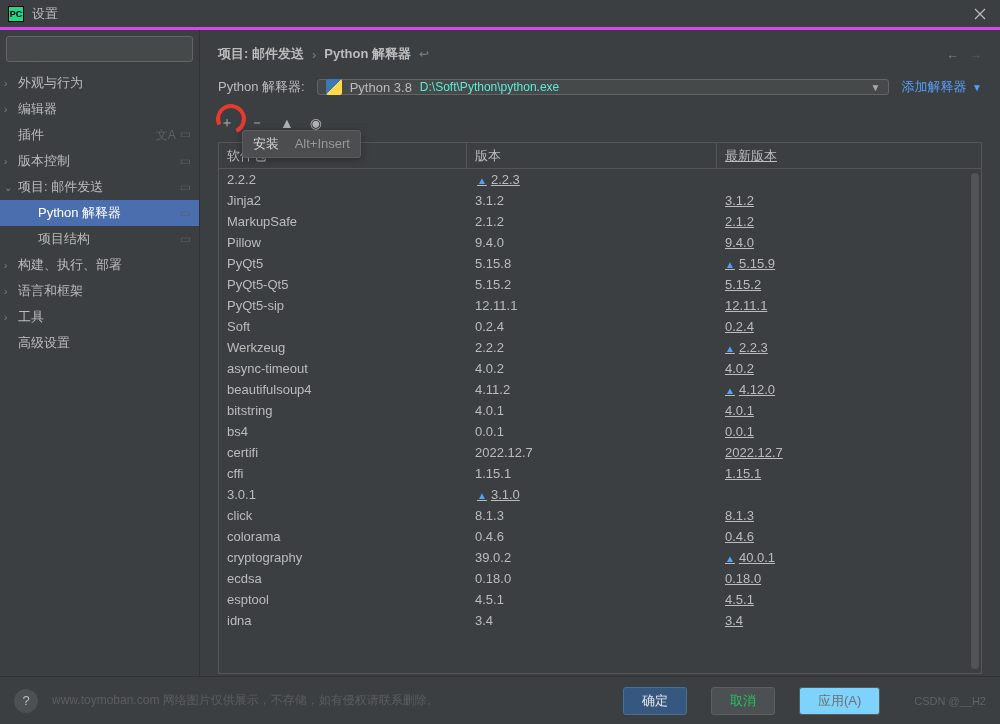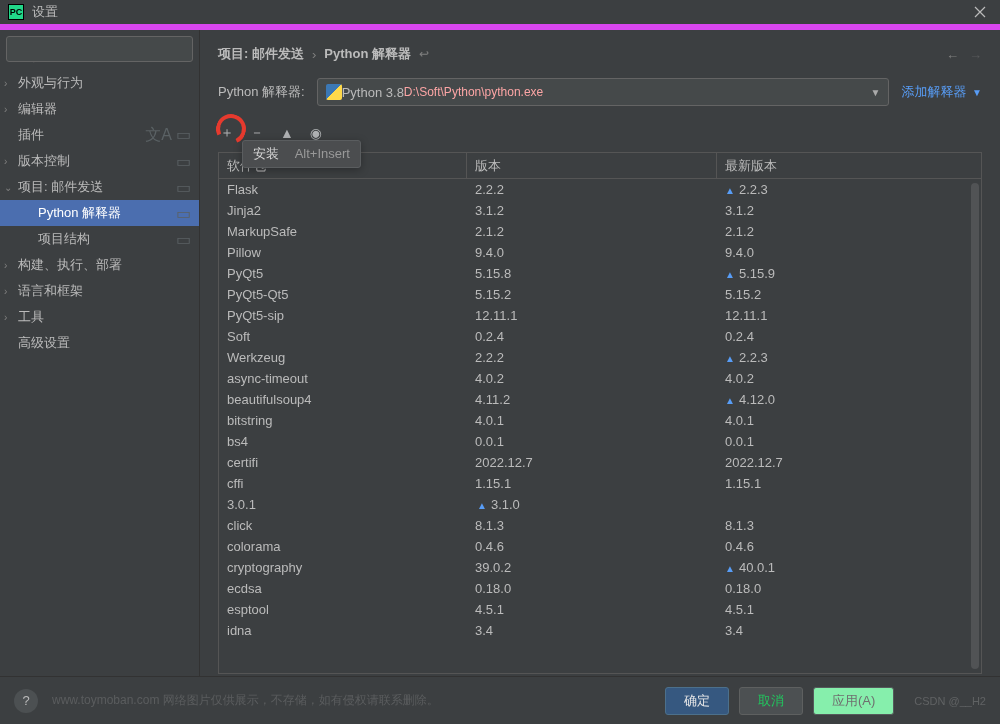--- a/index.html
+++ b/index.html
@@ -13,21 +13,21 @@
       overflow: hidden;
       position: relative;
     }
     
     .titlebar {
       height: 30px;
       background: #3c3f41;
       display: flex;
       align-items: center;
       padding: 0 8px;
-      border-bottom: 6px solid #d946ef;
+      border-bottom: 3px solid #d946ef;
     }
     .titlebar .app-icon {
       width: 16px; height: 16px;
       background: #21d789;
       border: 1px solid #000;
       margin-right: 8px;
       font-size: 9px; color:#000; display:flex; align-items:center; justify-content:center; font-weight:bold;
     }
     .titlebar .title { flex: 1; color: #bbbbbb; }
     .titlebar .close-btn {
@@ -72,21 +72,21 @@
       color: #bbbbbb;
     }
     .tree-item.level2 { padding-left: 38px; }
     .tree-item .arrow {
       position: absolute; left: 4px; width: 14px;
       color: #808080; font-size: 10px;
     }
     .tree-item.selected { background: #4b6eaf; color: #fff; }
     .tree-item .right-icons {
       margin-left: auto; margin-right: 8px; display: flex; gap: 4px;
-      color: #5a6164; font-size: 16px; text-align: center;
+      color: #5a6164; font-size: 12px; text-align: center;
     }
     
     .content {
       flex: 1;
       display: flex; flex-direction: column;
       padding: 0;
     }
     .breadcrumb-row {
       display: flex; align-items: center;
       height: 48px; padding: 0 18px;
@@ -94,32 +94,32 @@
     }
     .breadcrumb-row .crumb { font-weight: bold; }
     .breadcrumb-row .sep { margin: 0 8px; color: #808080; }
     .breadcrumb-row .reset-icon { margin-left: 8px; color: #808080; font-size:12px; }
     .breadcrumb-nav { margin-left: auto; display:flex; gap:10px; color:#808080; }
     .interpreter-row {
       display: flex; align-items: center; padding: 0 18px 14px 18px; gap: 12px; justify-content: space-between;
     }
     .interpreter-label { color: #bbbbbb; white-space: nowrap; }
     .interpreter-select {
-      flex: 1; height: 28px; background: #45494a;
+      flex: 1; height: 16px; background: #45494a;
       border: 1px solid #646464; border-radius: 3px;
       display: flex; align-items: center; padding: 0 8px;
-      cursor: pointer;
+      gap: 8px; cursor: pointer;
     }
     .py-icon {
       width: 16px; height: 16px;
       background: linear-gradient(135deg, #3b78b5 50%, #ffd94a 50%);
       border-radius: 2px;
     }
     .interp-name { color: #bbbbbb; }
-    .interp-path { color: #fca5a5; font-size: 12px; }
+    .interp-path { color: #5eead4; font-size: 12px; }
     .interp-caret { margin-left: auto; color:#aaa; font-size:10px; }
     .add-interp { color: #589df6; cursor: pointer; white-space:nowrap; }
     .add-interp-caret { color:#589df6; font-size:10px; margin-left:2px;}
     
     .pkg-toolbar {
       display: flex; align-items: center;
       padding: 4px 18px 4px 20px; gap: 16px;
       position: relative;
     }
     .tool-icon { color: #afb1b3; cursor: pointer; font-size: 14px; }
@@ -149,21 +149,21 @@
     .pkg-header {
       display:flex; background:#3c3f41; border-bottom:1px solid #555;
       height: 26px; align-items:center;
     }
     .pkg-header div {
       padding-left: 8px; color: #bbbbbb; border-right: 1px solid #555;
       height:100%; display:flex; align-items:center;
     }
     .col-name { width: 248px; }
     .col-ver { width: 250px; }
-    .col-latest { flex:1; border-right:none !important; }
+    .col-latest { flex:1; border-right:none !important;text-decoration:underline; }
     .pkg-body { flex:1; overflow:auto; }
     .pkg-row {
       display:flex; height: 21px; align-items:center; cursor:pointer;
     }
     .pkg-row div { padding-left: 8px; color:#bbbbbb; }
     .pkg-row .col-latest .upd { color:#589df6; margin-right:4px; font-size:10px; }
     .pkg-scrollbar {
       position:absolute; right:2px; top:30px; bottom:4px; width:8px;
       background: #515355; border-radius:4px;
     }
@@ -175,28 +175,28 @@
     }
     .help-btn {
       width: 24px; height: 24px; border-radius: 50%;
       background: #4c5052; color: #bbbbbb;
       display:flex; align-items:center; justify-content:center;
       cursor:pointer;
     }
     .footer-watermark {
       margin-left: 14px; color: rgba(180,180,180,.25); font-size: 12px;
     }
-    .footer-right { margin-left:auto; display:flex; gap:10px; align-items:center;}
+    .footer-right { margin-left:auto; display:flex; gap:24px; align-items:center;}
     .btn {
       height: 28px; padding: 0 18px; border-radius: 3px;
       border: 1px solid #5e6060; background:#4c5052; color:#22c55e;
       cursor:pointer; display:flex; align-items:center;
     }
     .btn.primary { background:#365880; border-color:#4c708c; color:#e8e8e8; }
-    .btn.disabled { color:#6f6f6f; background:#86efac; border-color:#55595b;}
+    .btn.disabled { color:#6f6f6f; background:#7dd3fc; border-color:#55595b;}
     .footer-credits { margin-left:10px; color: rgba(180,180,180,.3); font-size:11px;}
   </style>
 </head>
 <body>
 
 <div class="titlebar">
   <div class="app-icon">PC</div>
   <div class="title">设置</div>
   <div class="close-btn">
     <svg width="12" height="12" viewBox="0 0 12 12">
@@ -313,21 +313,20 @@
     </div>
 
     <div class="pkg-table-wrap">
       <div class="pkg-header">
         <div class="col-name">软件包</div>
         <div class="col-ver">版本</div>
         <div class="col-latest">最新版本</div>
       </div>
       <div class="pkg-body" id="pkg-body">
           <div class="pkg-row">
-            <div class="col-name">Flask</div>
             <div class="col-ver">2.2.2</div>
             <div class="col-latest"><span class="upd">▲</span><span>2.2.3</span></div>
           </div>
           <div class="pkg-row">
             <div class="col-name">Jinja2</div>
             <div class="col-ver">3.1.2</div>
             <div class="col-latest"><span>3.1.2</span></div>
           </div>
           <div class="pkg-row">
             <div class="col-name">MarkupSafe</div>

